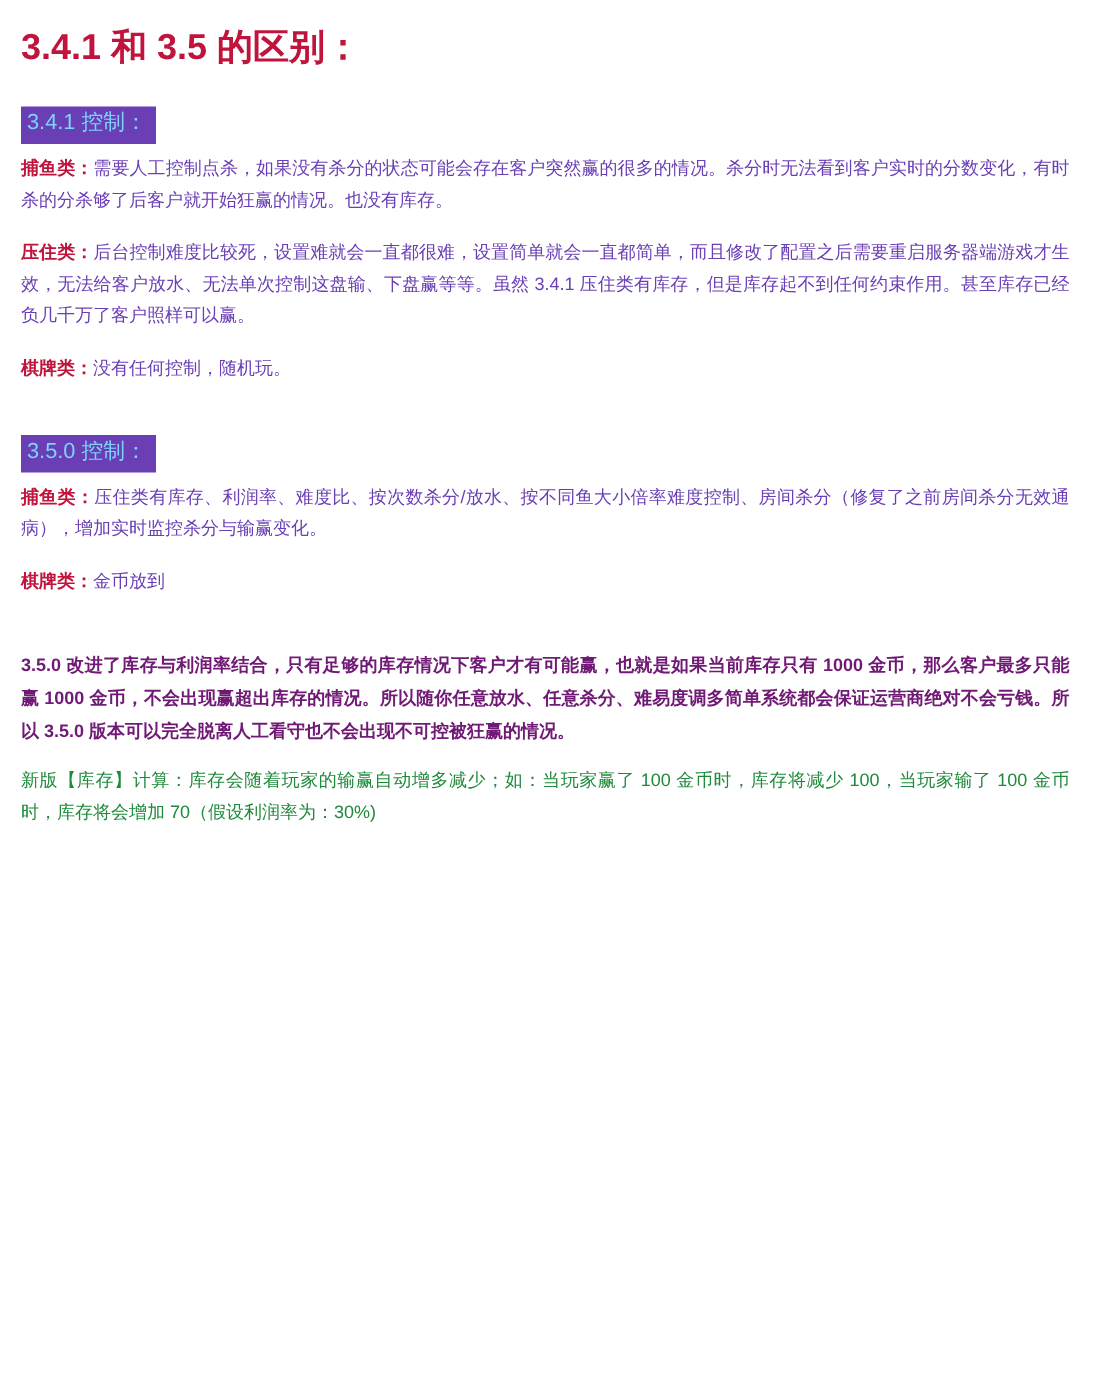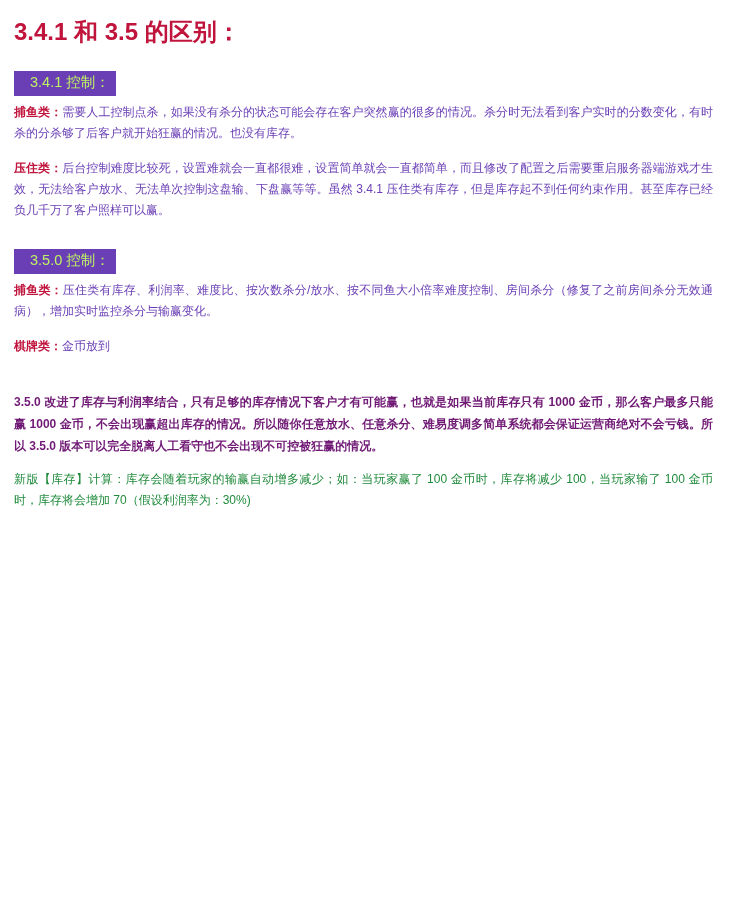--- a/index.html
+++ b/index.html
@@ -25,24 +25,24 @@
     color: #c0143c;
     font-size: 24px;
     font-weight: bold;
     line-height: 1.3;
     margin: 6px 0 24px 4px;
     font-family: "Liberation Sans", "DejaVu Sans", sans-serif;
   }
   .section-head {
     display: inline-block;
     background: #6a3fb5;
-    color: #bef264;
+    color: #7dd3fc;
     font-size: 14.5px;
     line-height: 1.5;
-    padding: 1px 6px 2px 16px;
+    padding: 1px 6px 2px 4px;
     margin: 0 0 6px 4px;
     font-family: "Liberation Sans", "DejaVu Sans", sans-serif;
   }
   .para {
     font-size: 12px;
     line-height: 1.75;
     margin: 0 4px 14px 4px;
     color: #6a3fb5;
     text-align: justify;
     font-family: "Liberation Sans", "DejaVu Sans", sans-serif;
@@ -80,20 +80,23 @@
   <div class="section-head">3.4.1 控制：</div>
 
   <p class="para violet">
     <span class="lead">捕鱼类：</span><span>需要人工控制点杀，如果没有杀分的状态可能会存在客户突然赢的很多的情况。杀分时无法看到客户实时的分数变化，有时杀的分杀够了后客户就开始狂赢的情况。也没有库存。</span>
   </p>
 
   <p class="para violet">
     <span class="lead">压住类：</span><span>后台控制难度比较死，设置难就会一直都很难，设置简单就会一直都简单，而且修改了配置之后需要重启服务器端游戏才生效，无法给客户放水、无法单次控制这盘输、下盘赢等等。虽然 3.4.1 压住类有库存，但是库存起不到任何约束作用。甚至库存已经负几千万了客户照样可以赢。</span>
   </p>
 
+  <p class="para violet short">
+    <span class="lead">棋牌类：</span><span>没有任何控制，随机玩。</span>
+  </p>
 
   <div class="gap-lg"></div>
 
   
   <div class="section-head">3.5.0 控制：</div>
 
   <p class="para violet">
     <span class="lead">捕鱼类：</span><span>压住类有库存、利润率、难度比、按次数杀分/放水、按不同鱼大小倍率难度控制、房间杀分（修复了之前房间杀分无效通病），增加实时监控杀分与输赢变化。</span>
   </p>
 

